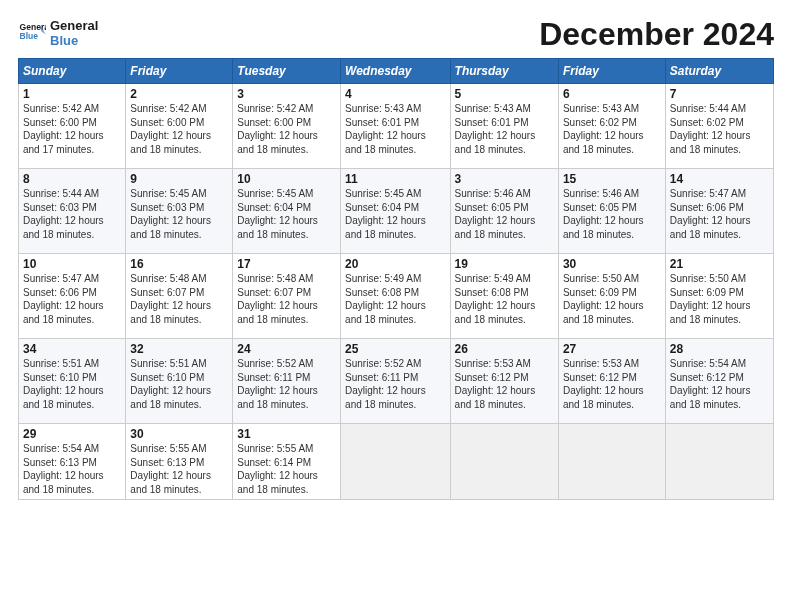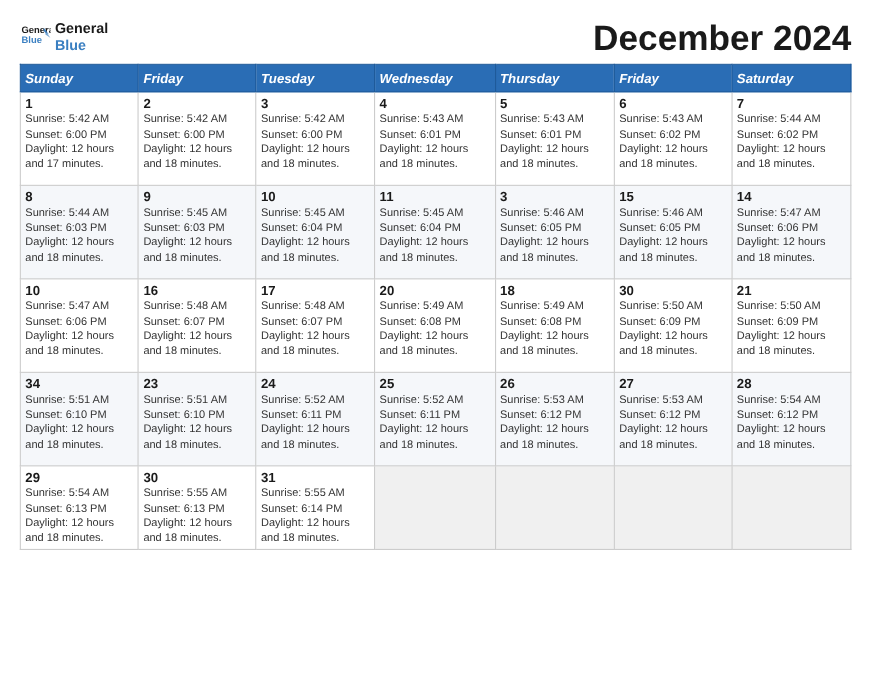--- a/index.html
+++ b/index.html
@@ -196,39 +196,39 @@
       </td>
           <td>
         <span class="day-num">17</span>
         <div class="day-info">Sunrise: 5:48 AM<br>Sunset: 6:07 PM<br>Daylight: 12 hours<br>and 18 minutes.</div>
       </td>
           <td>
         <span class="day-num">20</span>
         <div class="day-info">Sunrise: 5:49 AM<br>Sunset: 6:08 PM<br>Daylight: 12 hours<br>and 18 minutes.</div>
       </td>
           <td>
-        <span class="day-num">18</span>
+        <span class="day-num">19</span>
         <div class="day-info">Sunrise: 5:49 AM<br>Sunset: 6:08 PM<br>Daylight: 12 hours<br>and 18 minutes.</div>
       </td>
           <td>
         <span class="day-num">30</span>
         <div class="day-info">Sunrise: 5:50 AM<br>Sunset: 6:09 PM<br>Daylight: 12 hours<br>and 18 minutes.</div>
       </td>
           <td>
         <span class="day-num">21</span>
         <div class="day-info">Sunrise: 5:50 AM<br>Sunset: 6:09 PM<br>Daylight: 12 hours<br>and 18 minutes.</div>
       </td>
         </tr>
         <tr>
           <td>
         <span class="day-num">34</span>
         <div class="day-info">Sunrise: 5:51 AM<br>Sunset: 6:10 PM<br>Daylight: 12 hours<br>and 18 minutes.</div>
       </td>
           <td>
-        <span class="day-num">23</span>
+        <span class="day-num">32</span>
         <div class="day-info">Sunrise: 5:51 AM<br>Sunset: 6:10 PM<br>Daylight: 12 hours<br>and 18 minutes.</div>
       </td>
           <td>
         <span class="day-num">24</span>
         <div class="day-info">Sunrise: 5:52 AM<br>Sunset: 6:11 PM<br>Daylight: 12 hours<br>and 18 minutes.</div>
       </td>
           <td>
         <span class="day-num">25</span>
         <div class="day-info">Sunrise: 5:52 AM<br>Sunset: 6:11 PM<br>Daylight: 12 hours<br>and 18 minutes.</div>
       </td>

